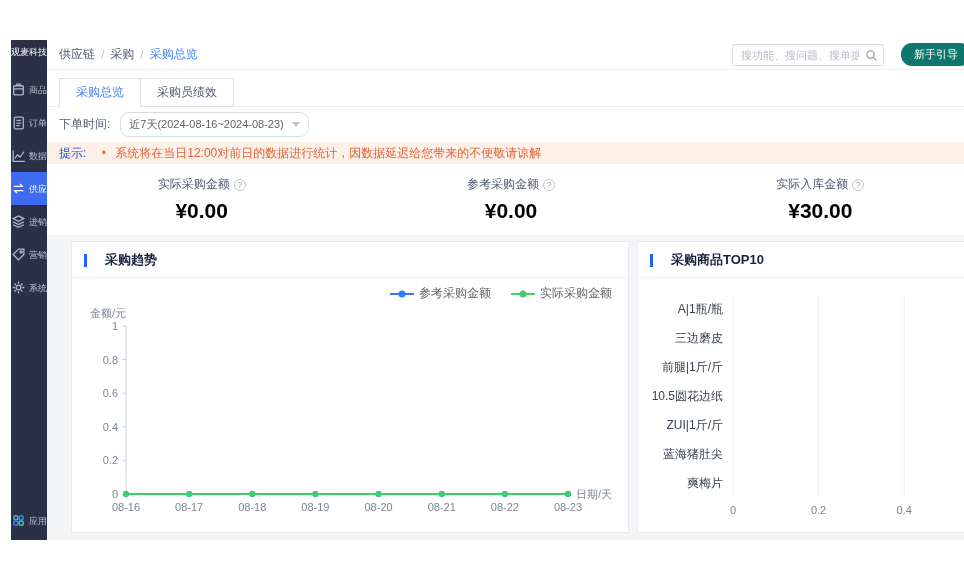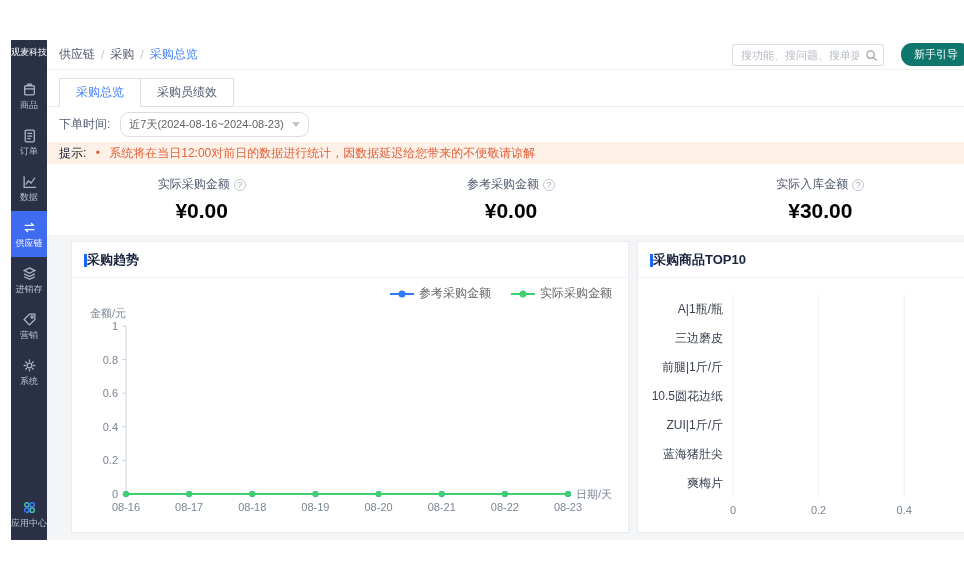--- a/index.html
+++ b/index.html
@@ -4,21 +4,21 @@
 <style>
   * { margin:0; padding:0; box-sizing:border-box; }
   html,body { width:964px; height:565px; overflow:hidden; background:#fff;
     font-family:"Liberation Sans","DejaVu Sans",sans-serif; }
   .frame { position:absolute; top:40px; left:11px; width:964px; height:500px; display:flex; }
 
   
   .sidebar { width:36px; background:#2a3146; color:#b9c0cf; display:flex; flex-direction:column; flex:none; }
   .logo { font-size:9px; color:#fff; text-align:center; padding:6px 0 4px; white-space:nowrap; }
   .nav { margin-top:10px; flex:1; }
-  .nav-item { display:flex; flex-direction:column; align-items:center; gap:3px;
+  .nav-item { display:flex; flex-direction:row; align-items:center; gap:3px;
     padding:9px 0; cursor:pointer; }
   .nav-item .nlabel { font-size:9px; line-height:10px; white-space:nowrap; }
   .nav-item.active { background:#3e6bf0; color:#fff; }
   .nav-item svg { display:block; }
   .app-center { padding-bottom:12px; }
 
   
   .main { flex:1; background:#fff; display:flex; flex-direction:column; min-width:0; }
 
   .topbar { height:30px; display:flex; align-items:center; padding:0 4px 0 12px; border-bottom:1px solid #f0f0f0; }
@@ -42,36 +42,36 @@
 
   .filter-row { display:flex; align-items:center; gap:10px; padding:5px 12px; }
   .flabel { font-size:12px; color:#515a6e; }
   .select { display:inline-flex; align-items:center; gap:8px; border:1px solid #dcdde2;
     border-radius:9px; padding:4px 8px; font-size:11px; color:#606266; cursor:pointer; background:#fff; }
   .caret { width:0; height:0; border-left:4px solid transparent; border-right:4px solid transparent;
     border-top:5px solid #c0c4cc; display:inline-block; }
 
   .notice { height:22px; line-height:22px; background:#fdf0e7; font-size:12px; padding:0 12px;
     white-space:nowrap; overflow:hidden; }
-  .notice .nprefix { color:#0f172a; margin-right:6px; }
+  .notice .nprefix { color:#1d4ed8; margin-right:12px; }
   .notice .nbullet { color:#e0633d; margin-right:6px; }
   .notice .ntext { color:#e0633d; }
 
   .stats { display:flex; background:#fff; padding:10px 0 12px; }
   .stat { flex:1; text-align:center; }
   .stat-label { font-size:12px; color:#515a6e; display:inline-flex; align-items:center; gap:4px; }
   .info { display:inline-block; width:12px; height:12px; border:1px solid #c3c8d2; border-radius:50%;
     color:#a5abb8; font-size:9px; line-height:11px; text-align:center; }
   .stat-value { margin-top:6px; font-size:21px; font-weight:bold; color:#000000; }
 
   .content { flex:1; background:#f4f5f7; padding:6px 6px 8px 24px; display:flex; gap:8px; align-items:flex-start; min-height:0; }
   .panel { background:#fff; border:1px solid #e8ebf0; height:292px; overflow:hidden; }
   .panel-left { width:558px; flex:none; }
   .panel-right { flex:1; }
-  .panel-title { display:flex; align-items:center; gap:0; padding:9px 12px 8px;
+  .panel-title { display:flex; align-items:center; gap:18px; padding:9px 12px 8px;
     border-bottom:1px solid #f0f2f5; font-size:13px; font-weight:bold; color:#17233d; }
   .tbar { width:3px; height:13px; background:#1a66ff; display:inline-block; }
 
   .legend { display:flex; justify-content:flex-end; gap:20px; padding:7px 16px 0; height:24px; }
   .legend-item { display:inline-flex; align-items:center; gap:5px; font-size:12px; color:#666; cursor:pointer; }
 
   svg.chart { display:block; }
   .tk { fill:#7b8694; font-size:11px; font-family:"Liberation Sans","DejaVu Sans",sans-serif; }
   .cat { fill:#39414e; font-size:12px; font-family:"Liberation Sans","DejaVu Sans",sans-serif; }
 </style>

